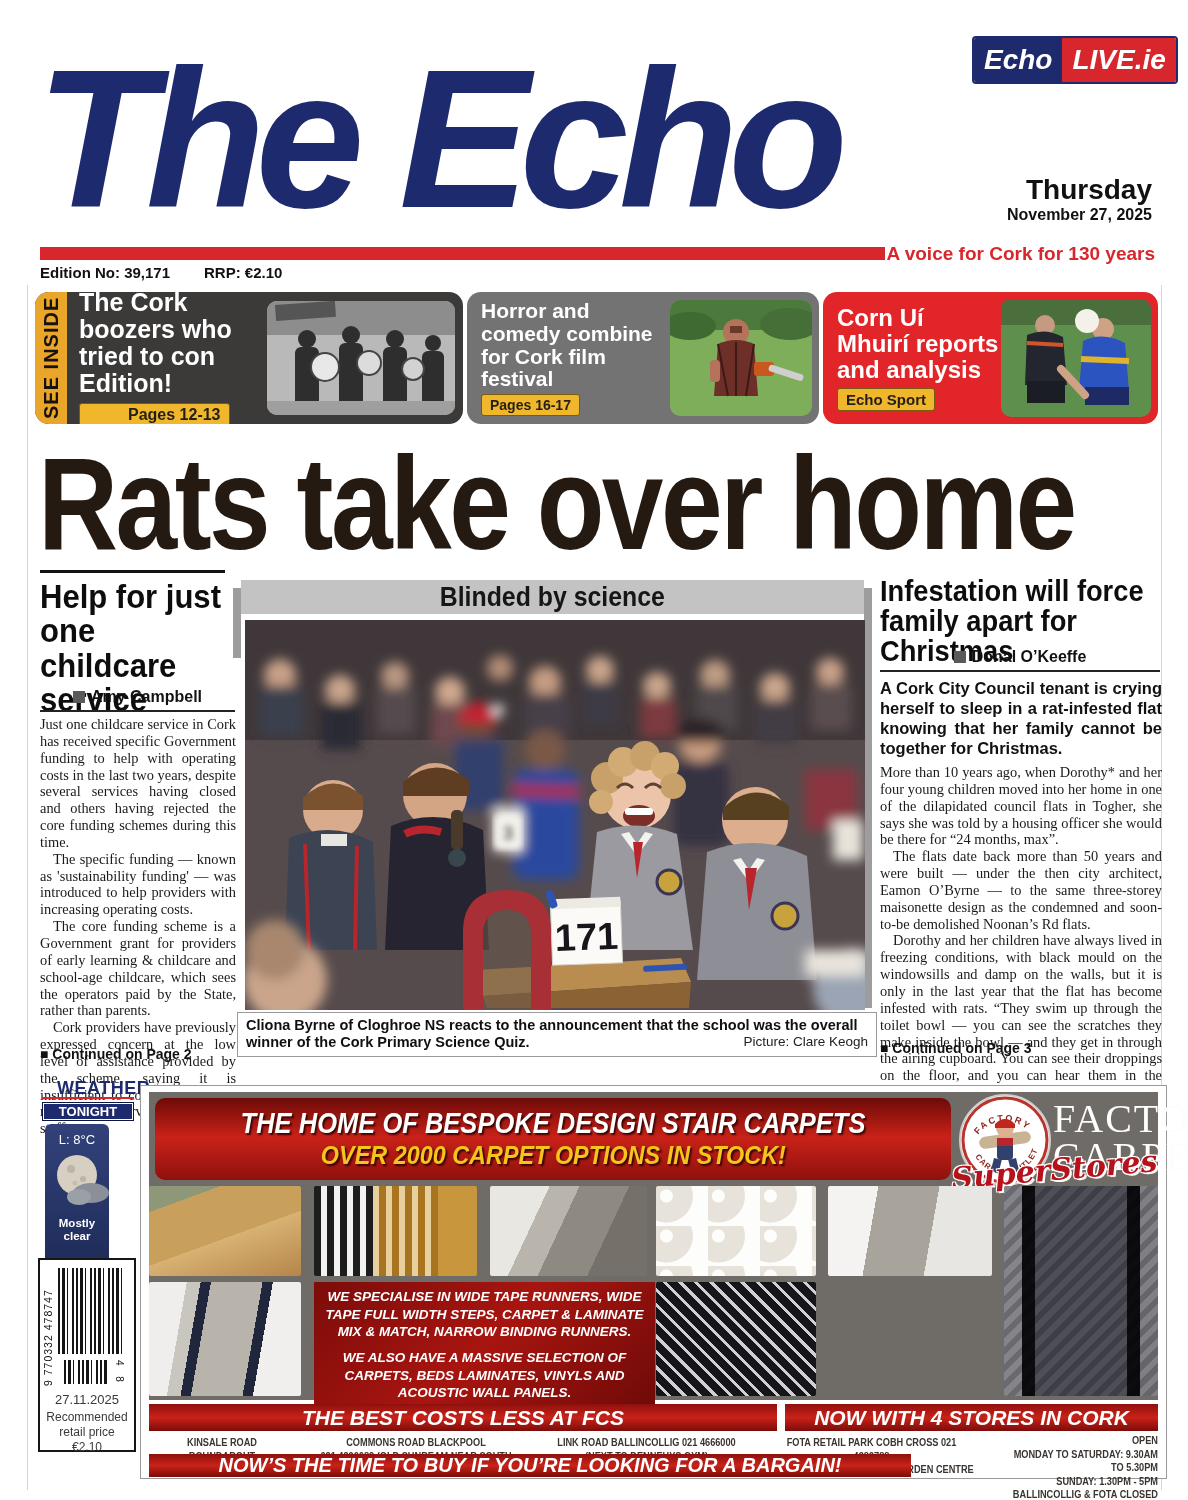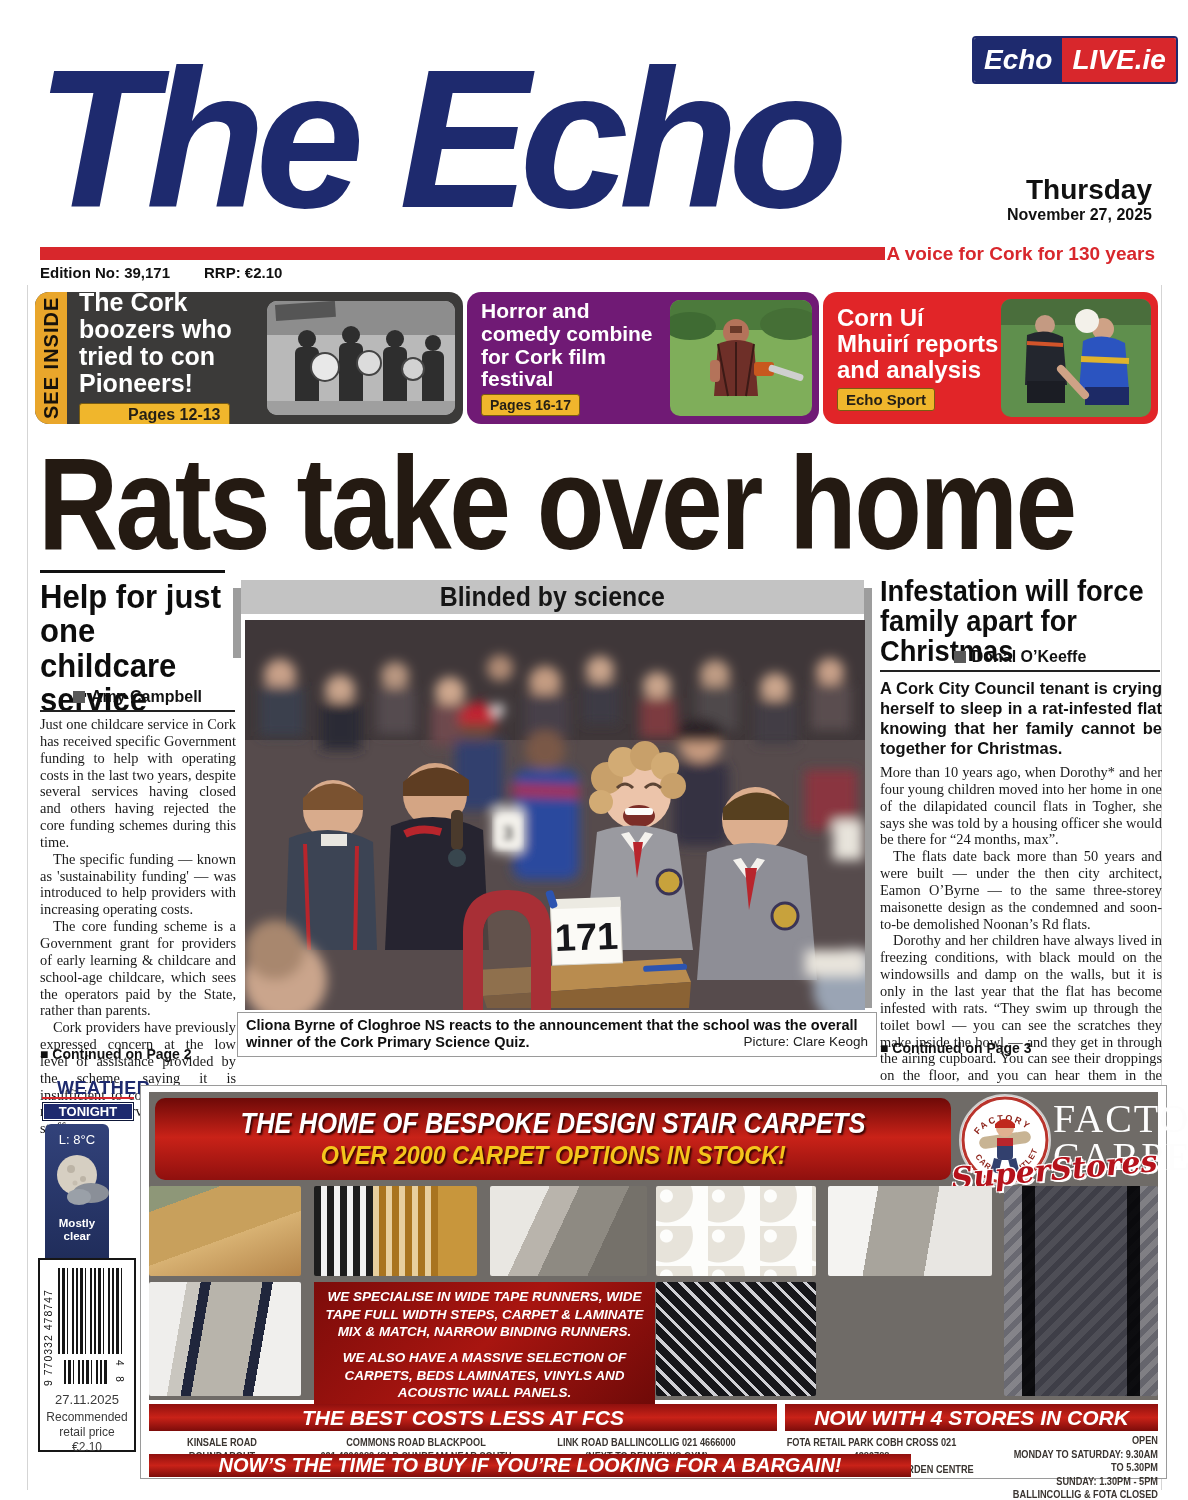--- a/index.html
+++ b/index.html
@@ -132,21 +132,21 @@
 
   <div class="abs edition" style="left:40px;top:264px;">
     <span>Edition No: 39,171</span><span>RRP: €2.10</span>
   </div>
 
   <div class="abs teaser" style="left:35px;top:292px;width:428px;height:132px;background:#3b3a39;">
     <div style="width:32px;height:132px;flex:none;">
       <div class="see-inside" style="width:32px;">SEE INSIDE</div>
     </div>
     <div style="flex:1;padding:8px 6px 8px 12px;">
-      <div class="teaser-title" style="font-size:25px;">The Cork boozers who tried to con Pioneers!</div>
+      <div class="teaser-title" style="font-size:25px;">The Cork boozers who tried to con Edition!</div>
       <div style="margin-top:6px;"><span class="badge" style="font-size:16px;padding-left:48px;">Pages 12-13</span></div>
     </div>
     <div class="tz-photo" style="width:188px;height:114px;margin-right:8px;">
       <svg width="188" height="114" viewBox="0 0 188 114">
         <rect width="188" height="114" fill="#b9b9b9"></rect>
         <rect y="0" width="188" height="34" fill="#8d8d8d"></rect>
         <rect x="8" y="4" width="60" height="16" fill="#555" transform="rotate(-4 8 4)"></rect>
         <g fill="#2e2e2e">
           <circle cx="40" cy="38" r="9"></circle>
             <rect x="28" y="46" width="24" height="62" rx="6"></rect>
@@ -158,21 +158,21 @@
             <rect x="155" y="50" width="22" height="58" rx="6"></rect>
         </g>
         <circle cx="58" cy="66" r="14" fill="#e8e8e8" stroke="#444" stroke-width="2"></circle>
         <circle cx="102" cy="62" r="12" fill="#dcdcdc" stroke="#444" stroke-width="2"></circle>
         <circle cx="146" cy="68" r="11" fill="#d2d2d2" stroke="#444" stroke-width="2"></circle>
         <rect x="0" y="100" width="188" height="14" fill="#9f9f9f"></rect>
       </svg>
     </div>
   </div>
 
-  <div class="abs teaser" style="left:467px;top:292px;width:352px;height:132px;background:#701a75;">
+  <div class="abs teaser" style="left:467px;top:292px;width:352px;height:132px;background:#737373;">
     <div style="flex:1;padding:8px 4px 8px 14px;">
       <div class="teaser-title" style="font-size:21px;">Horror and comedy combine for Cork film festival</div>
       <div style="margin-top:3px;"><span class="badge" style="font-size:14px;">Pages 16-17</span></div>
     </div>
     <div class="tz-photo" style="width:142px;height:116px;margin-right:7px;">
       <svg width="142" height="116" viewBox="0 0 142 116">
         <rect width="142" height="116" fill="#7fae5a"></rect>
         <rect width="142" height="30" fill="#4c7a3c"></rect>
         <ellipse cx="20" cy="26" rx="26" ry="14" fill="#3f6b33"></ellipse>
         <ellipse cx="120" cy="24" rx="30" ry="16" fill="#456f36"></ellipse>

